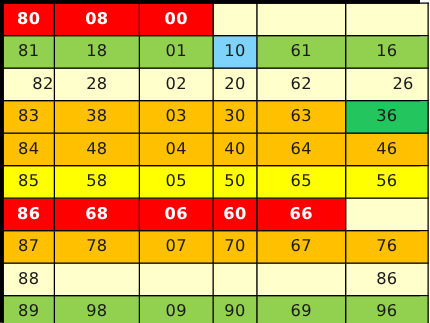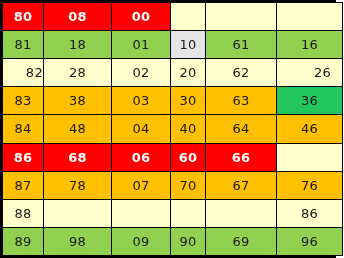--- a/index.html
+++ b/index.html
@@ -76,21 +76,21 @@
           <td class="hl" style="background: rgb(255, 0, 0);">08</td>
           <td class="hl" style="background: rgb(255, 0, 0);">00</td>
           <td style="background: rgb(255, 255, 204);"></td>
           <td style="background: rgb(255, 255, 204);"></td>
           <td style="background: rgb(255, 255, 204);"></td>
         </tr>
         <tr>
           <td style="background: rgb(146, 208, 80);">81</td>
           <td style="background: rgb(146, 208, 80);">18</td>
           <td style="background: rgb(146, 208, 80);">01</td>
-          <td style="background: #e5e5e5;">10</td>
+          <td style="background: #7dd3fc;">10</td>
           <td style="background: rgb(146, 208, 80);">61</td>
           <td style="background: rgb(146, 208, 80);">16</td>
         </tr>
         <tr>
           <td style="background: rgb(255, 255, 204); text-align: right;">82</td>
           <td style="background: rgb(255, 255, 204);">28</td>
           <td style="background: rgb(255, 255, 204);">02</td>
           <td style="background: rgb(255, 255, 204);">20</td>
           <td style="background: rgb(255, 255, 204);">62</td>
           <td style="background: rgb(255, 255, 204); padding-left: 26px;">26</td>
@@ -103,20 +103,28 @@
           <td style="background: rgb(255, 192, 0);">63</td>
           <td style="background: #22c55e;">36</td>
         </tr>
         <tr>
           <td style="background: rgb(255, 192, 0);">84</td>
           <td style="background: rgb(255, 192, 0);">48</td>
           <td style="background: rgb(255, 192, 0);">04</td>
           <td style="background: rgb(255, 192, 0);">40</td>
           <td style="background: rgb(255, 192, 0);">64</td>
           <td style="background: rgb(255, 192, 0);">46</td>
+        </tr>
+        <tr>
+          <td style="background: rgb(255, 255, 0);">85</td>
+          <td style="background: rgb(255, 255, 0);">58</td>
+          <td style="background: rgb(255, 255, 0);">05</td>
+          <td style="background: rgb(255, 255, 0);">50</td>
+          <td style="background: rgb(255, 255, 0);">65</td>
+          <td style="background: rgb(255, 255, 0);">56</td>
         </tr>
         <tr>
           <td class="hl" style="background: rgb(255, 0, 0);">86</td>
           <td class="hl" style="background: rgb(255, 0, 0);">68</td>
           <td class="hl" style="background: rgb(255, 0, 0);">06</td>
           <td class="hl" style="background: rgb(255, 0, 0);">60</td>
           <td class="hl" style="background: rgb(255, 0, 0);">66</td>
           <td style="background: rgb(255, 255, 204);"></td>
         </tr>
         <tr>

